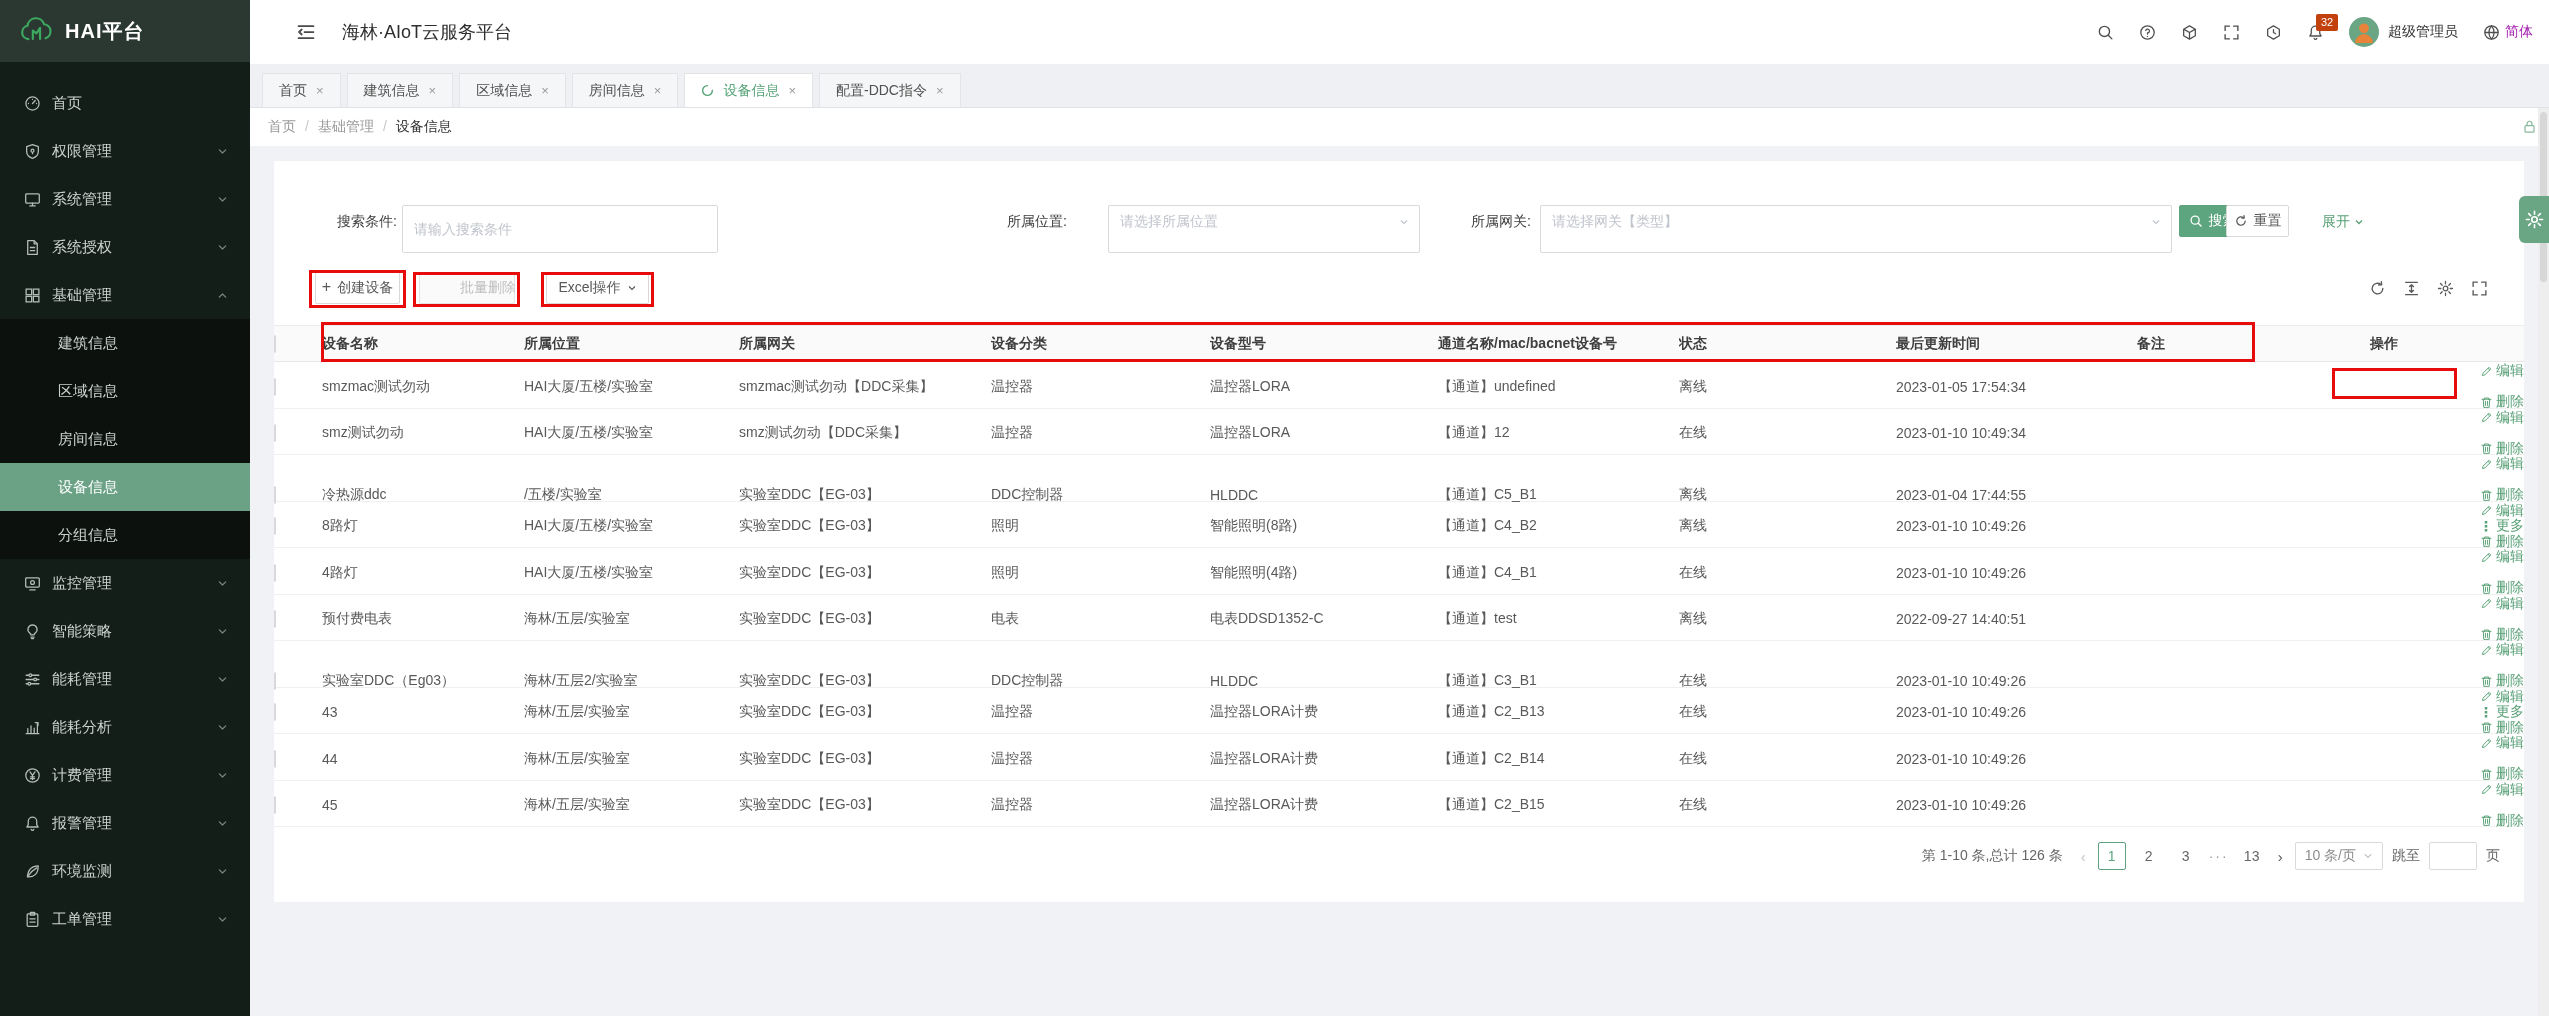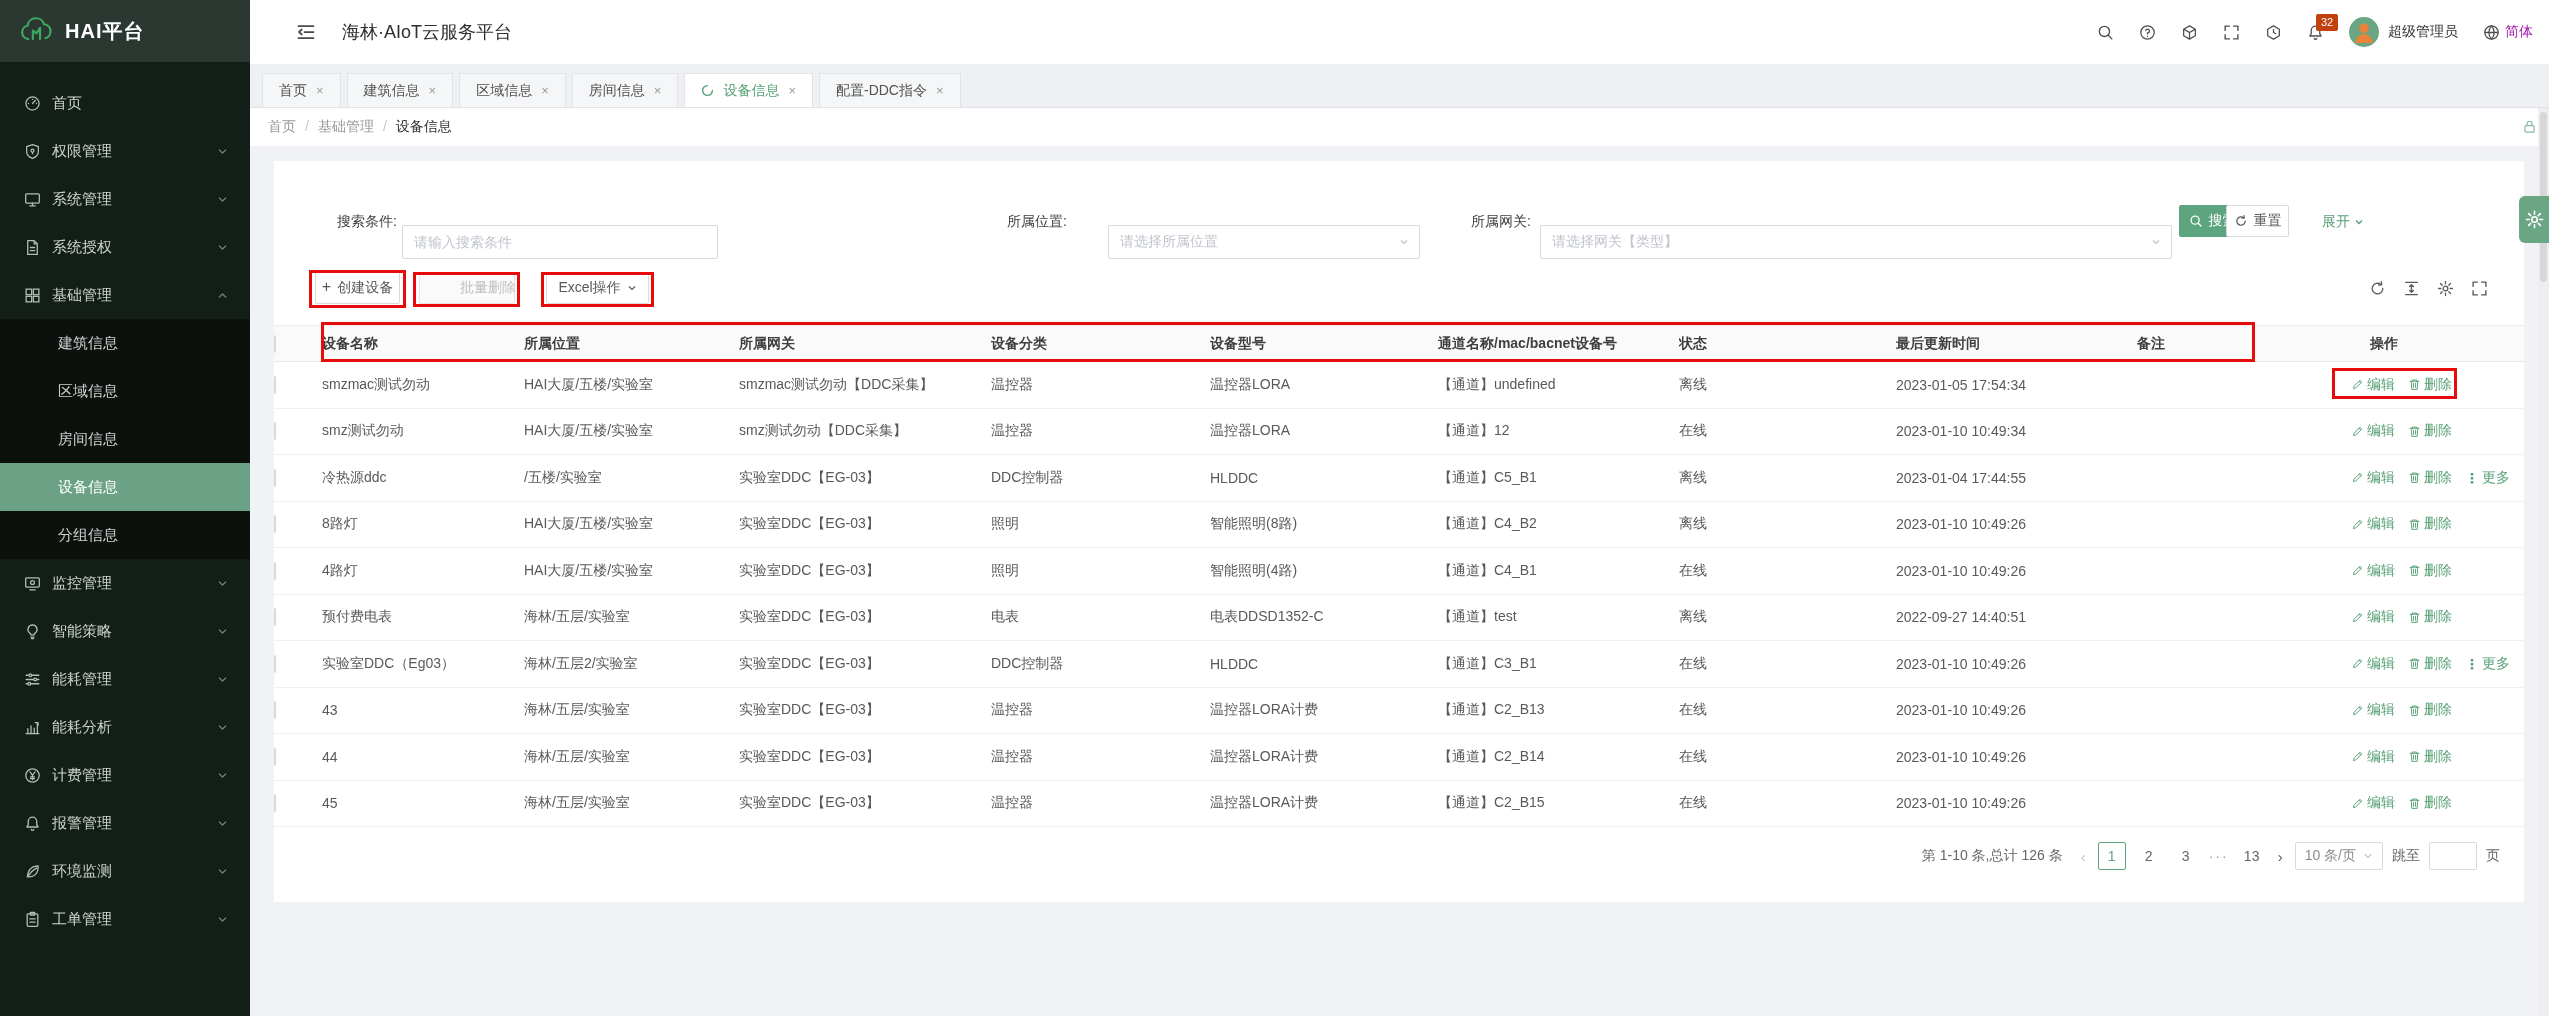--- a/index.html
+++ b/index.html
@@ -48,21 +48,21 @@
   .bc-muted { color:#9a9a9a; cursor:pointer; }
   .bc-sep { color:#c8c8c8; margin:0 9px; }
   .bc-cur { color:#333333; }
   .lock { position:absolute; right:12px; top:11px; width:15px; height:15px; color:#89b79e; }
 
   
   .card { position:absolute; left:24px; top:161px; width:2250px; height:741px; background:#ffffff; }
 
   .frow { position:absolute; top:44px; left:0; right:0; height:32px; font-size:14px; }
   .flabel { position:absolute; line-height:32px; color:#404040; white-space:nowrap; }
-  .fin { position:absolute; height:34px; border:1px solid #d9d9d9; border-radius:2px; background:#fff; font-size:14px;margin-top:20px; }
+  .fin { position:absolute; height:48px; border:1px solid #d9d9d9; border-radius:2px; background:#fff; font-size:14px; }
   input.fin { padding:0 11px; color:#555; outline:none; font-family:inherit; }
   input.fin::placeholder { color:#c0c4cc; }
   .fselect { padding:0 30px 0 11px; line-height:30px; color:#c0c4cc; white-space:nowrap; overflow:hidden; cursor:pointer; }
   .fselect .caret { position:absolute; right:10px; top:11px; width:10px; height:10px; color:#c0c4cc; }
   .btn { position:absolute; height:32px; border:1px solid #d9d9d9; border-radius:2px; background:#fff; font-size:14px; color:#595959; display:inline-flex; align-items:center; justify-content:center; gap:6px; cursor:pointer; white-space:nowrap; }
   .btn .bicon { width:14px; height:14px; }
   .btn-primary { background:#5da57e; border-color:#5da57e; color:#ffffff; }
   .btn-disabled { color:#c0c0c0; background:#fafafa; border-color:#e4e4e4; cursor:not-allowed;padding-left:36px; }
   .expand-link { position:absolute; line-height:32px; color:#58a076; display:inline-flex; align-items:center; gap:4px; cursor:pointer; }
   .expand-link .caret { width:10px; height:10px; margin-top:2px; }
@@ -72,21 +72,21 @@
   .ticons { position:absolute; top:8px; right:36px; display:flex; gap:17px; }
   .ticon { width:17px; height:17px; color:#5a5a5a; cursor:pointer; }
 
   .gridcols { display:grid; grid-template-columns:48px 202px 215px 252px 219px 228px 241px 217px 241px 212px 1fr; align-items:center; }
   .thead { position:absolute; top:164px; left:0; right:0; height:37px; background:#fafafa; border-top:1px solid #ececec; border-bottom:1px solid #e8e8e8; font-size:14px; font-weight:bold; color:#3f3f3f; }
   .tbody { position:absolute; top:201px; left:0; right:0; }
   .trow { height:46.5px; border-bottom:1px solid #f0f0f0; font-size:14px; color:#595959; }
   .td { padding-right:12px; white-space:nowrap; overflow:hidden; text-overflow:ellipsis; }
   .cb { width:16px; height:16px; border:1px solid #d9d9d9; border-radius:2px; background:#fff; margin:0 auto; cursor:pointer; }
   .th-op { padding-left:21px; }
-  .actions { display:flex; gap:13px; align-items:flex-start; padding-left:2px; }
+  .actions { display:flex; gap:13px; align-items:flex-end; padding-left:2px;flex-direction:column; }
   .act { color:#58a076; display:inline-flex; align-items:center; gap:3px; cursor:pointer; white-space:nowrap; }
   .act .aicon { width:13px; height:13px; }
   .more-dots { font-weight:bold; }
 
   .pager { position:absolute; top:680px; right:24px; height:30px; display:flex; align-items:center; gap:9px; font-size:14px; color:#666; }
   .ptotal { margin-right:6px; color:#666; }
   .parrow { color:#c4c4c4; font-size:15px; padding:0 3px; cursor:pointer; }
   .parrow.next { color:#555; }
   .pnum { min-width:28px; height:28px; line-height:28px; text-align:center; cursor:pointer; color:#666; border-radius:2px; }
   .pnum.current { border:1px solid #5da57e; color:#5da57e; line-height:26px; }

